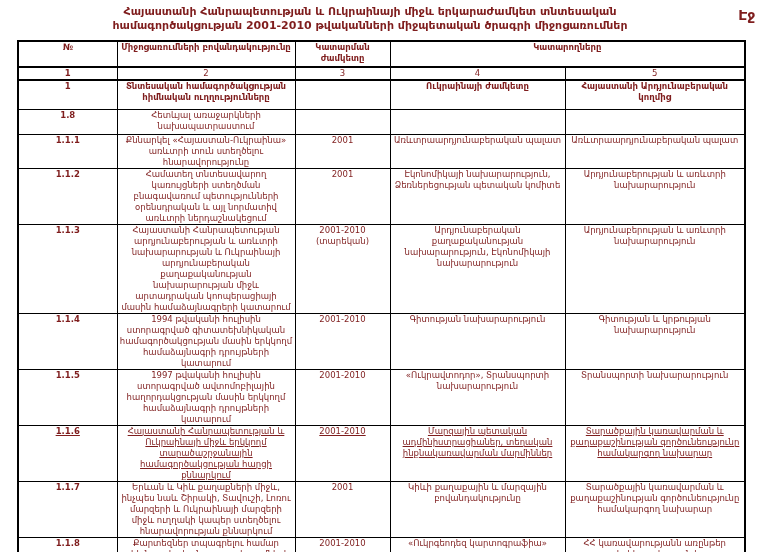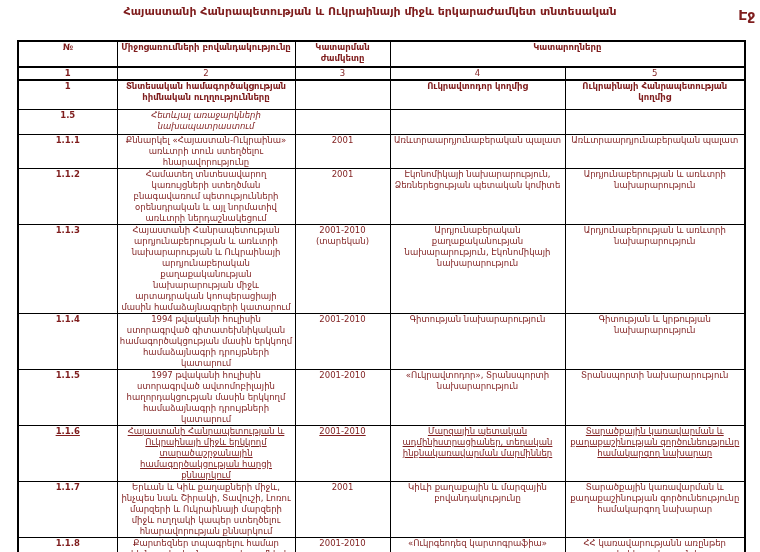--- a/index.html
+++ b/index.html
@@ -56,29 +56,30 @@
   tr.r-subsec   { height: 25px; }
   tr.r-111 { height: 33px; }
   tr.r-112 { height: 49px; margin-left: 34px; }
   tr.r-113 { height: 78px; }
   tr.r-114 { height: 52px; }
   tr.r-115 { height: 50px; }
   tr.r-116 { height: 50px; text-decoration: underline; }
   tr.r-117 { height: 52px; }
   tr.r-118 { height: 48px; }
   .b { font-weight: bold; }
-  .i { font-style: italic; }
+  .i { }
 </style>
 </head>
 <body>
 
 <div class="page">
 
   <div class="title">
     <div>Հայաստանի Հանրապետության և Ուկրաինայի միջև  երկարաժամկետ տնտեսական</div>
+    <div>համագործակցության 2001-2010 թվականների միջպետական ծրագրի միջոցառումներ</div>
   </div>
 
   <div class="page-num">Էջ 1</div>
 
   <table class="measures">
     <colgroup>
       <col style="width:99px">
         <col style="width:178px">
         <col style="width:95px">
         <col style="width:175px">
@@ -95,25 +96,25 @@
         <td class="b">1</td>
         <td>2</td>
         <td>3</td>
         <td>4</td>
         <td>5</td>
       </tr>
       <tr class="r-section">
         <td class="b">1</td>
         <td class="b">Տնտեսական համագործակցության հիմնական ուղղությունները</td>
         <td></td>
-        <td class="b">Ուկրավտոդոր կողմից</td>
-        <td class="b">Ուկրաինայի Հանրապետության կողմից</td>
+        <td class="b">Ուկրաինայի ժամկետը</td>
+        <td class="b">Հայաստանի Արդյունաբերական կողմից</td>
       </tr>
       <tr class="r-subsec">
-        <td class="b">1.5</td>
+        <td class="b">1.8</td>
         <td class="i">Հետևյալ առաջարկների նախապատրաստում</td>
         <td></td>
         <td></td>
         <td></td>
       </tr>
 
       <tr class="r-111">
         <td class="b">1.1.1</td>
         <td>Քննարկել «Հայաստան-Ուկրաինա» առևտրի տուն ստեղծելու հնարավորությունը</td>
         <td>2001</td>

